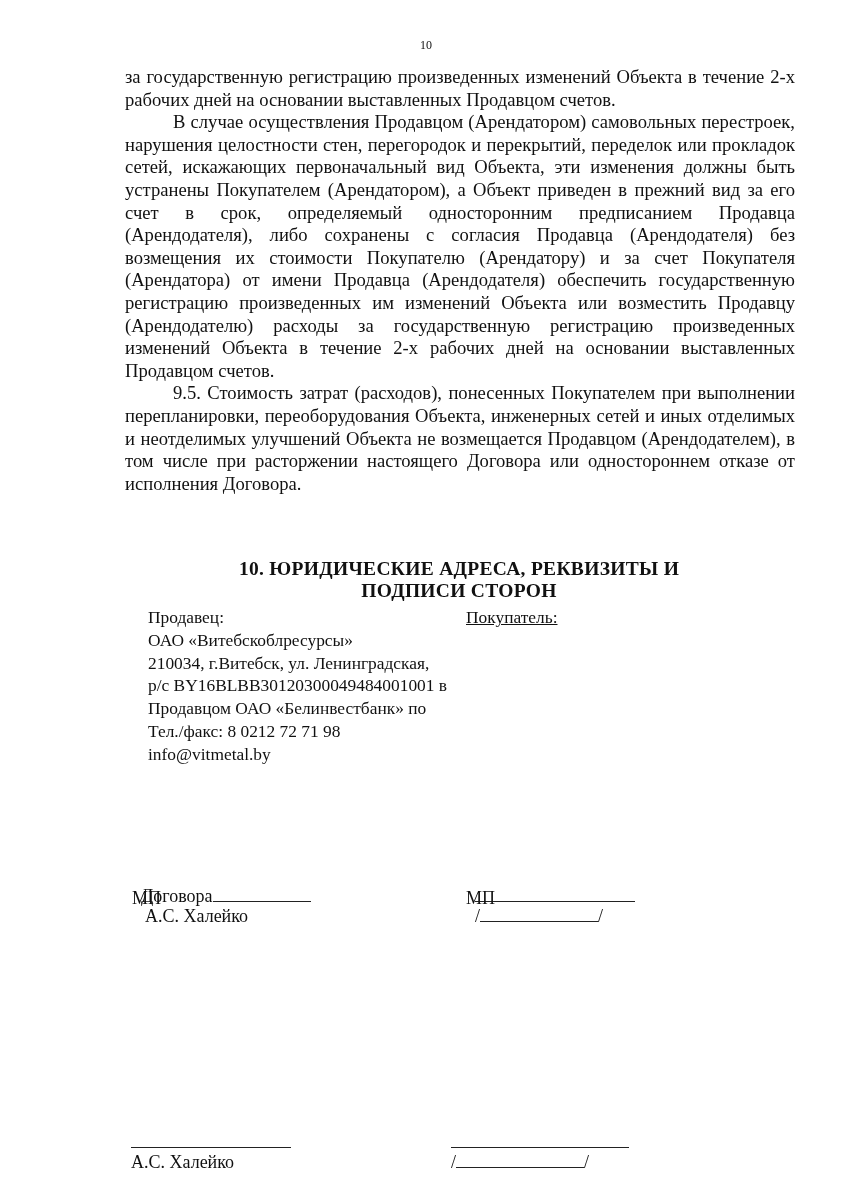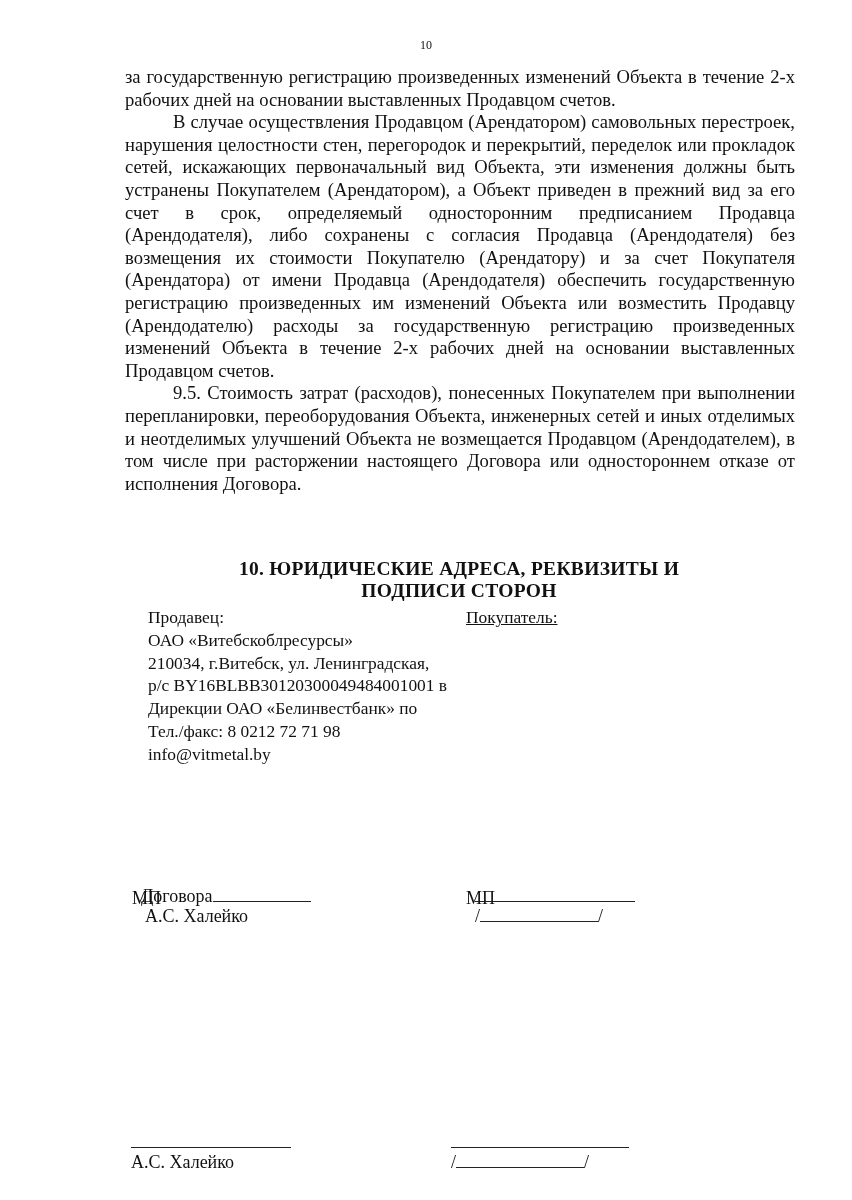--- a/index.html
+++ b/index.html
@@ -31,21 +31,21 @@
 <div class="heading">
   <div>10. ЮРИДИЧЕСКИЕ АДРЕСА, РЕКВИЗИТЫ И</div>
   <div>ПОДПИСИ СТОРОН</div>
 </div>
 
 <div class="col seller">
   <div>Продавец:</div>
   <div>ОАО «Витебскоблресурсы»</div>
   <div>210034, г.Витебск, ул. Ленинградская,</div>
   <div>р/с BY16BLBB30120300049484001001 в</div>
-  <div>Дирекции ОАО «Белинвестбанк» по</div>
+  <div>Продавцом ОАО «Белинвестбанк» по</div>
   <div>Тел./факс: 8 0212 72 71 98</div>
   <div>info@vitmetal.by</div>
 </div>
 
 <div class="col buyer">
   <div>Покупатель:</div>
 </div>
 
 <div class="sig" style="left:132px; top:866px;">
   <span>Договора</span><span class="line" style="width:98px;"></span>

